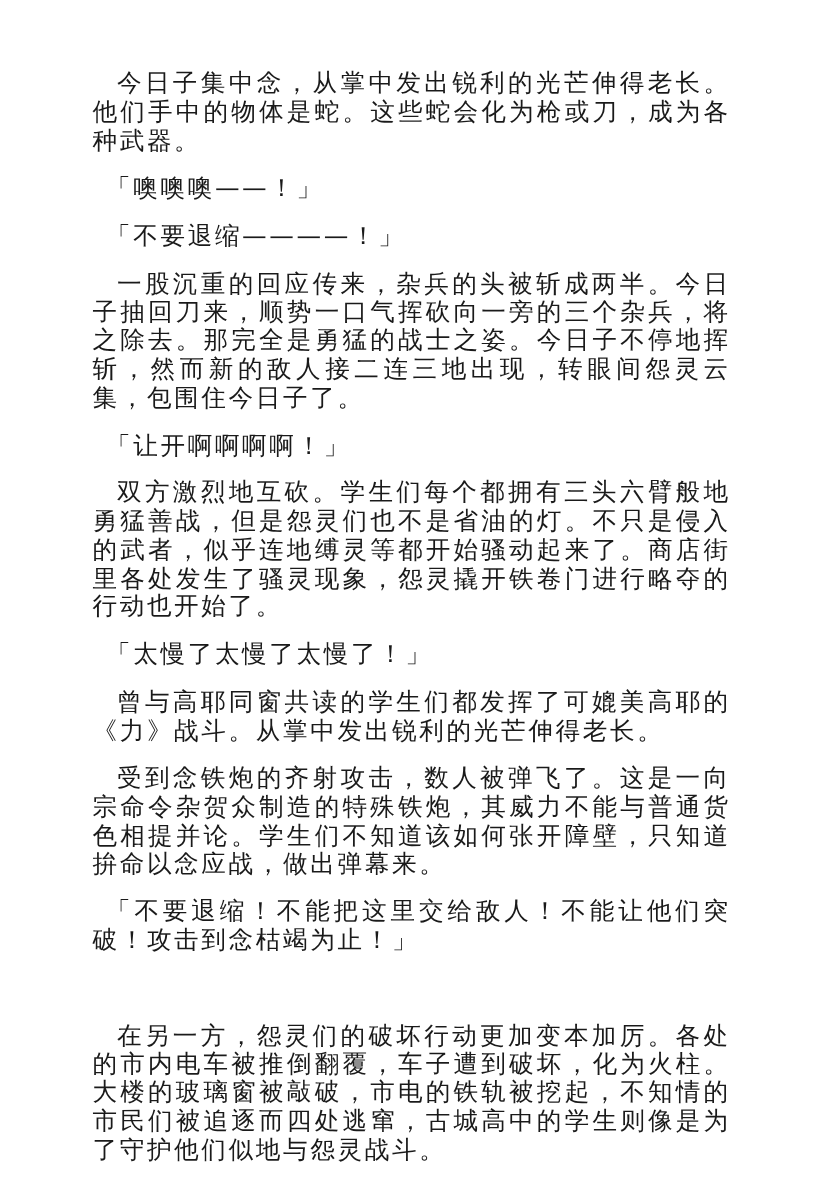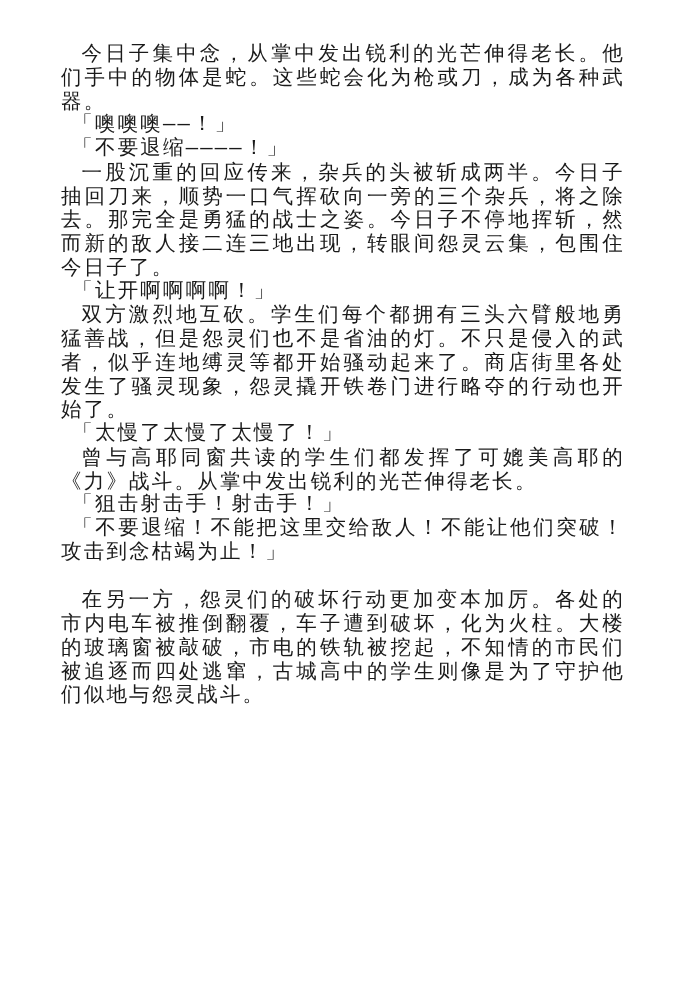--- a/index.html
+++ b/index.html
@@ -18,43 +18,42 @@
       left: 61px;
       top: 42px;
       width: 564px;
       font-family: "DejaVu Sans", sans-serif;
       font-size: 20.5px;
       line-height: 23.75px;
       color: #1a1a1a;
       letter-spacing: 2.2px;
     }
     .para {
-      margin: 0;
+      margin: 16px;
       text-indent: 1em;
       word-break: break-all;
       text-align: justify;
     }
     .dialog {
       text-indent: 0.55em;
-      font-family: Liberation Mono, monospace;
     }
     .blank {
       height: 23.75px;
     }
   </style>
 </head>
 <body>
 
 <div class="page">
   <p class="para">今日子集中念，从掌中发出锐利的光芒伸得老长。他们手中的物体是蛇。这些蛇会化为枪或刀，成为各种武器。</p>
   <p class="para dialog">「噢噢噢——！」</p>
   <p class="para dialog">「不要退缩————！」</p>
   <p class="para">一股沉重的回应传来，杂兵的头被斩成两半。今日子抽回刀来，顺势一口气挥砍向一旁的三个杂兵，将之除去。那完全是勇猛的战士之姿。今日子不停地挥斩，然而新的敌人接二连三地出现，转眼间怨灵云集，包围住今日子了。</p>
   <p class="para dialog">「让开啊啊啊啊！」</p>
   <p class="para">双方激烈地互砍。学生们每个都拥有三头六臂般地勇猛善战，但是怨灵们也不是省油的灯。不只是侵入的武者，似乎连地缚灵等都开始骚动起来了。商店街里各处发生了骚灵现象，怨灵撬开铁卷门进行略夺的行动也开始了。</p>
   <p class="para dialog">「太慢了太慢了太慢了！」</p>
   <p class="para">曾与高耶同窗共读的学生们都发挥了可媲美高耶的《力》战斗。从掌中发出锐利的光芒伸得老长。</p>
-  <p class="para dialog">「狙击射击手！射击手！」</p>
+  <p class="para">受到念铁炮的齐射攻击，数人被弹飞了。这是一向宗命令杂贺众制造的特殊铁炮，其威力不能与普通货色相提并论。学生们不知道该如何张开障壁，只知道拚命以念应战，做出弹幕来。</p>
   <p class="para dialog">「不要退缩！不能把这里交给敌人！不能让他们突破！攻击到念枯竭为止！」</p>
   <div class="blank"></div>
   <p class="para">在另一方，怨灵们的破坏行动更加变本加厉。各处的市内电车被推倒翻覆，车子遭到破坏，化为火柱。大楼的玻璃窗被敲破，市电的铁轨被挖起，不知情的市民们被追逐而四处逃窜，古城高中的学生则像是为了守护他们似地与怨灵战斗。</p>
 
 </div>
 
 </body></html>

